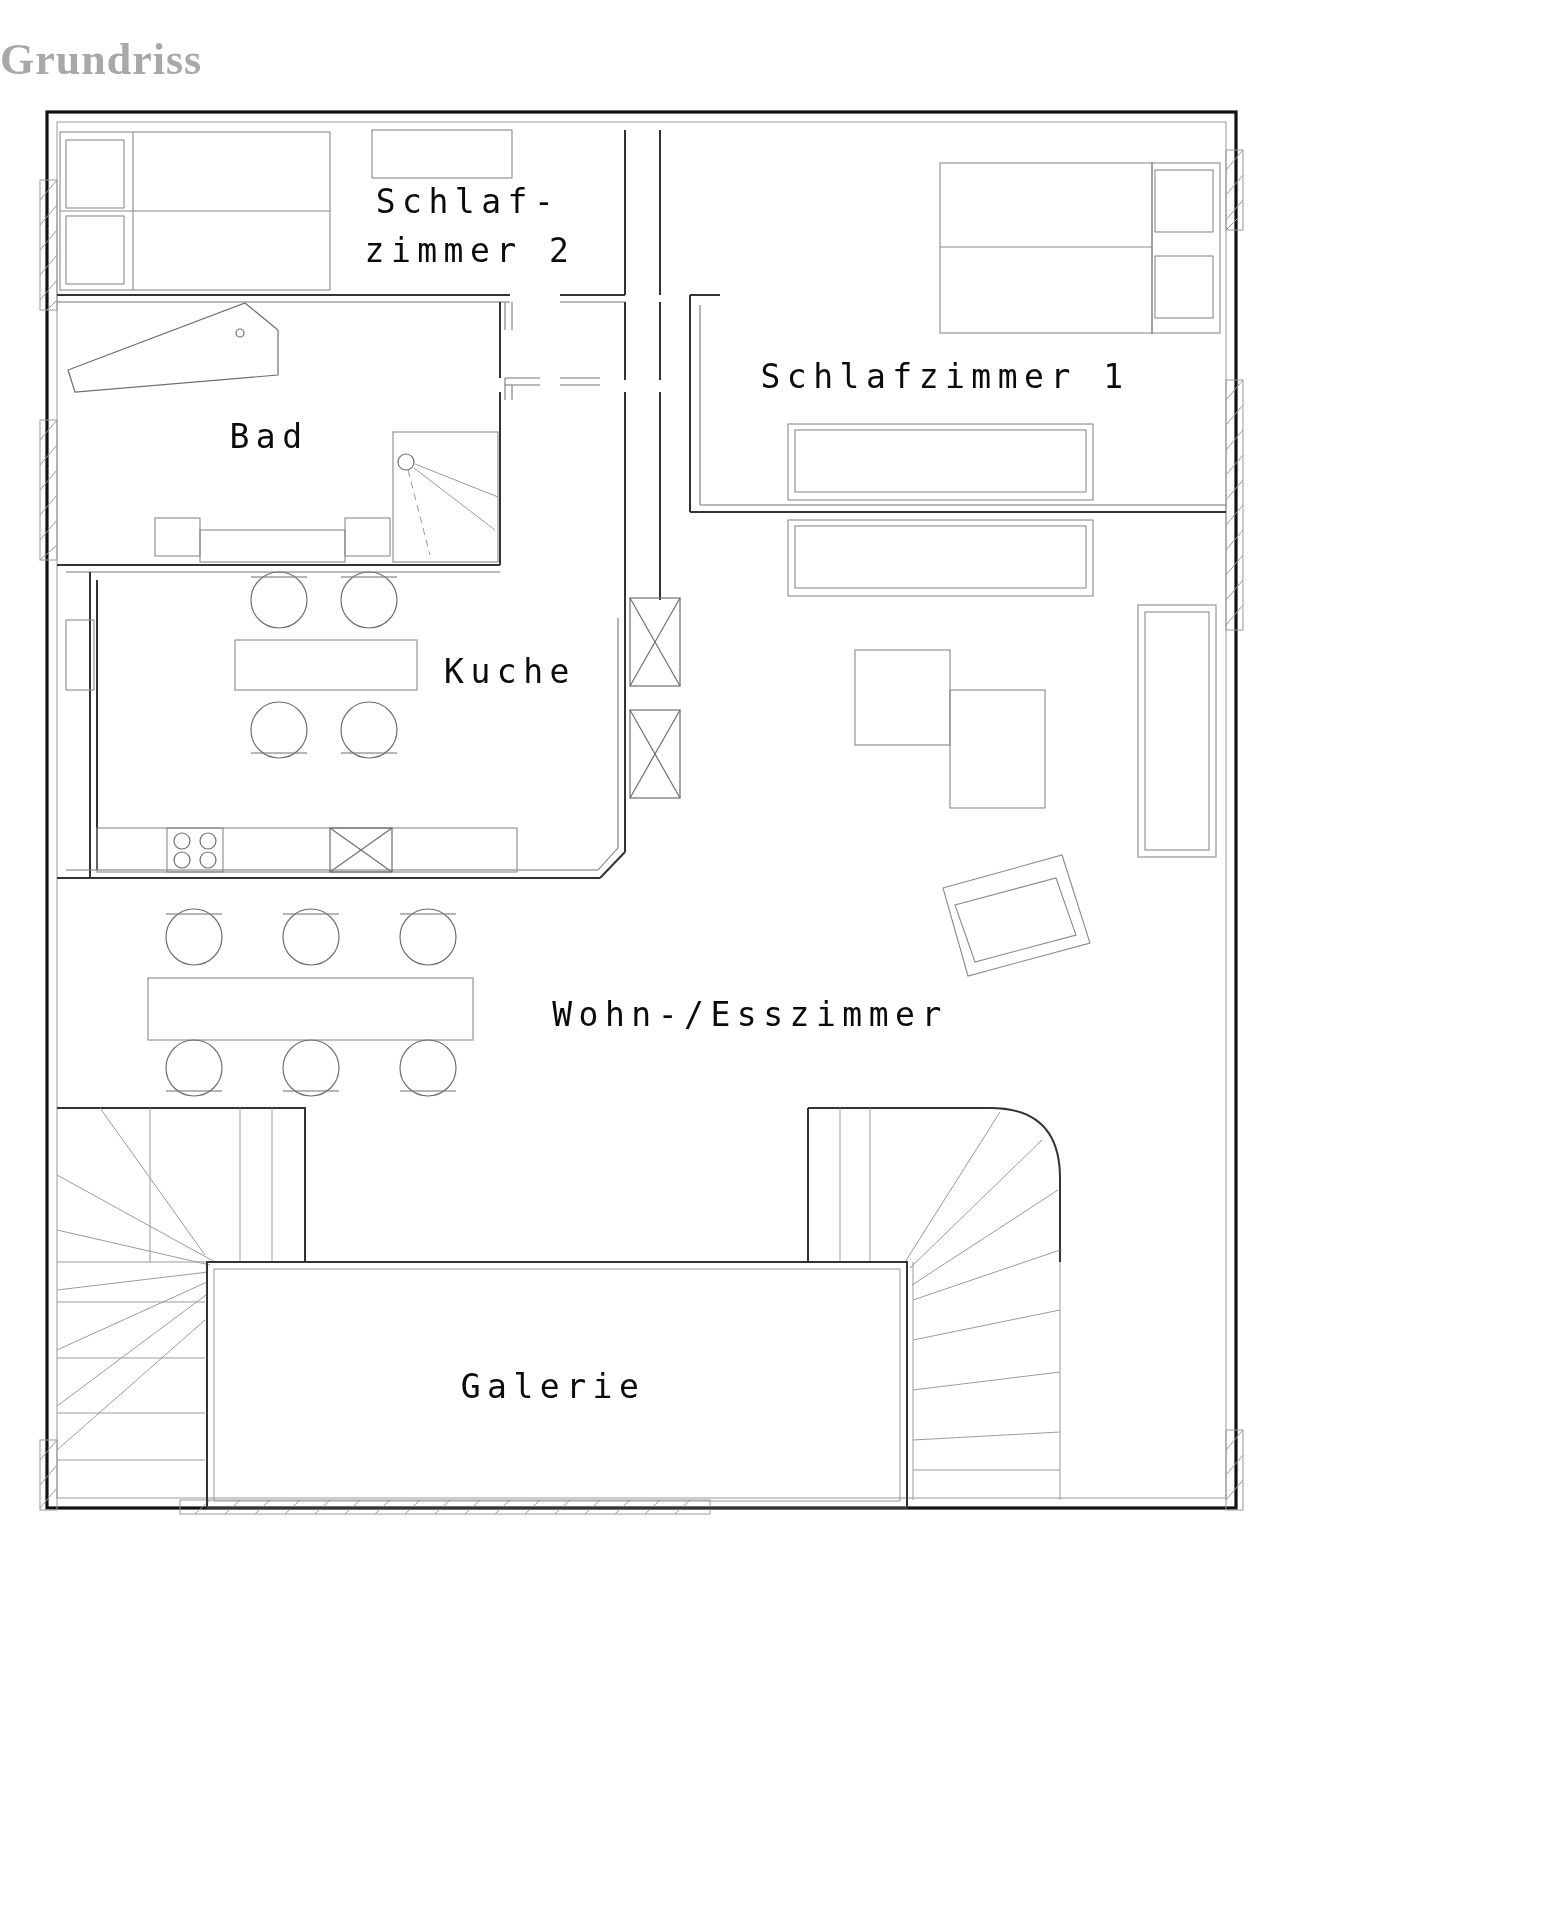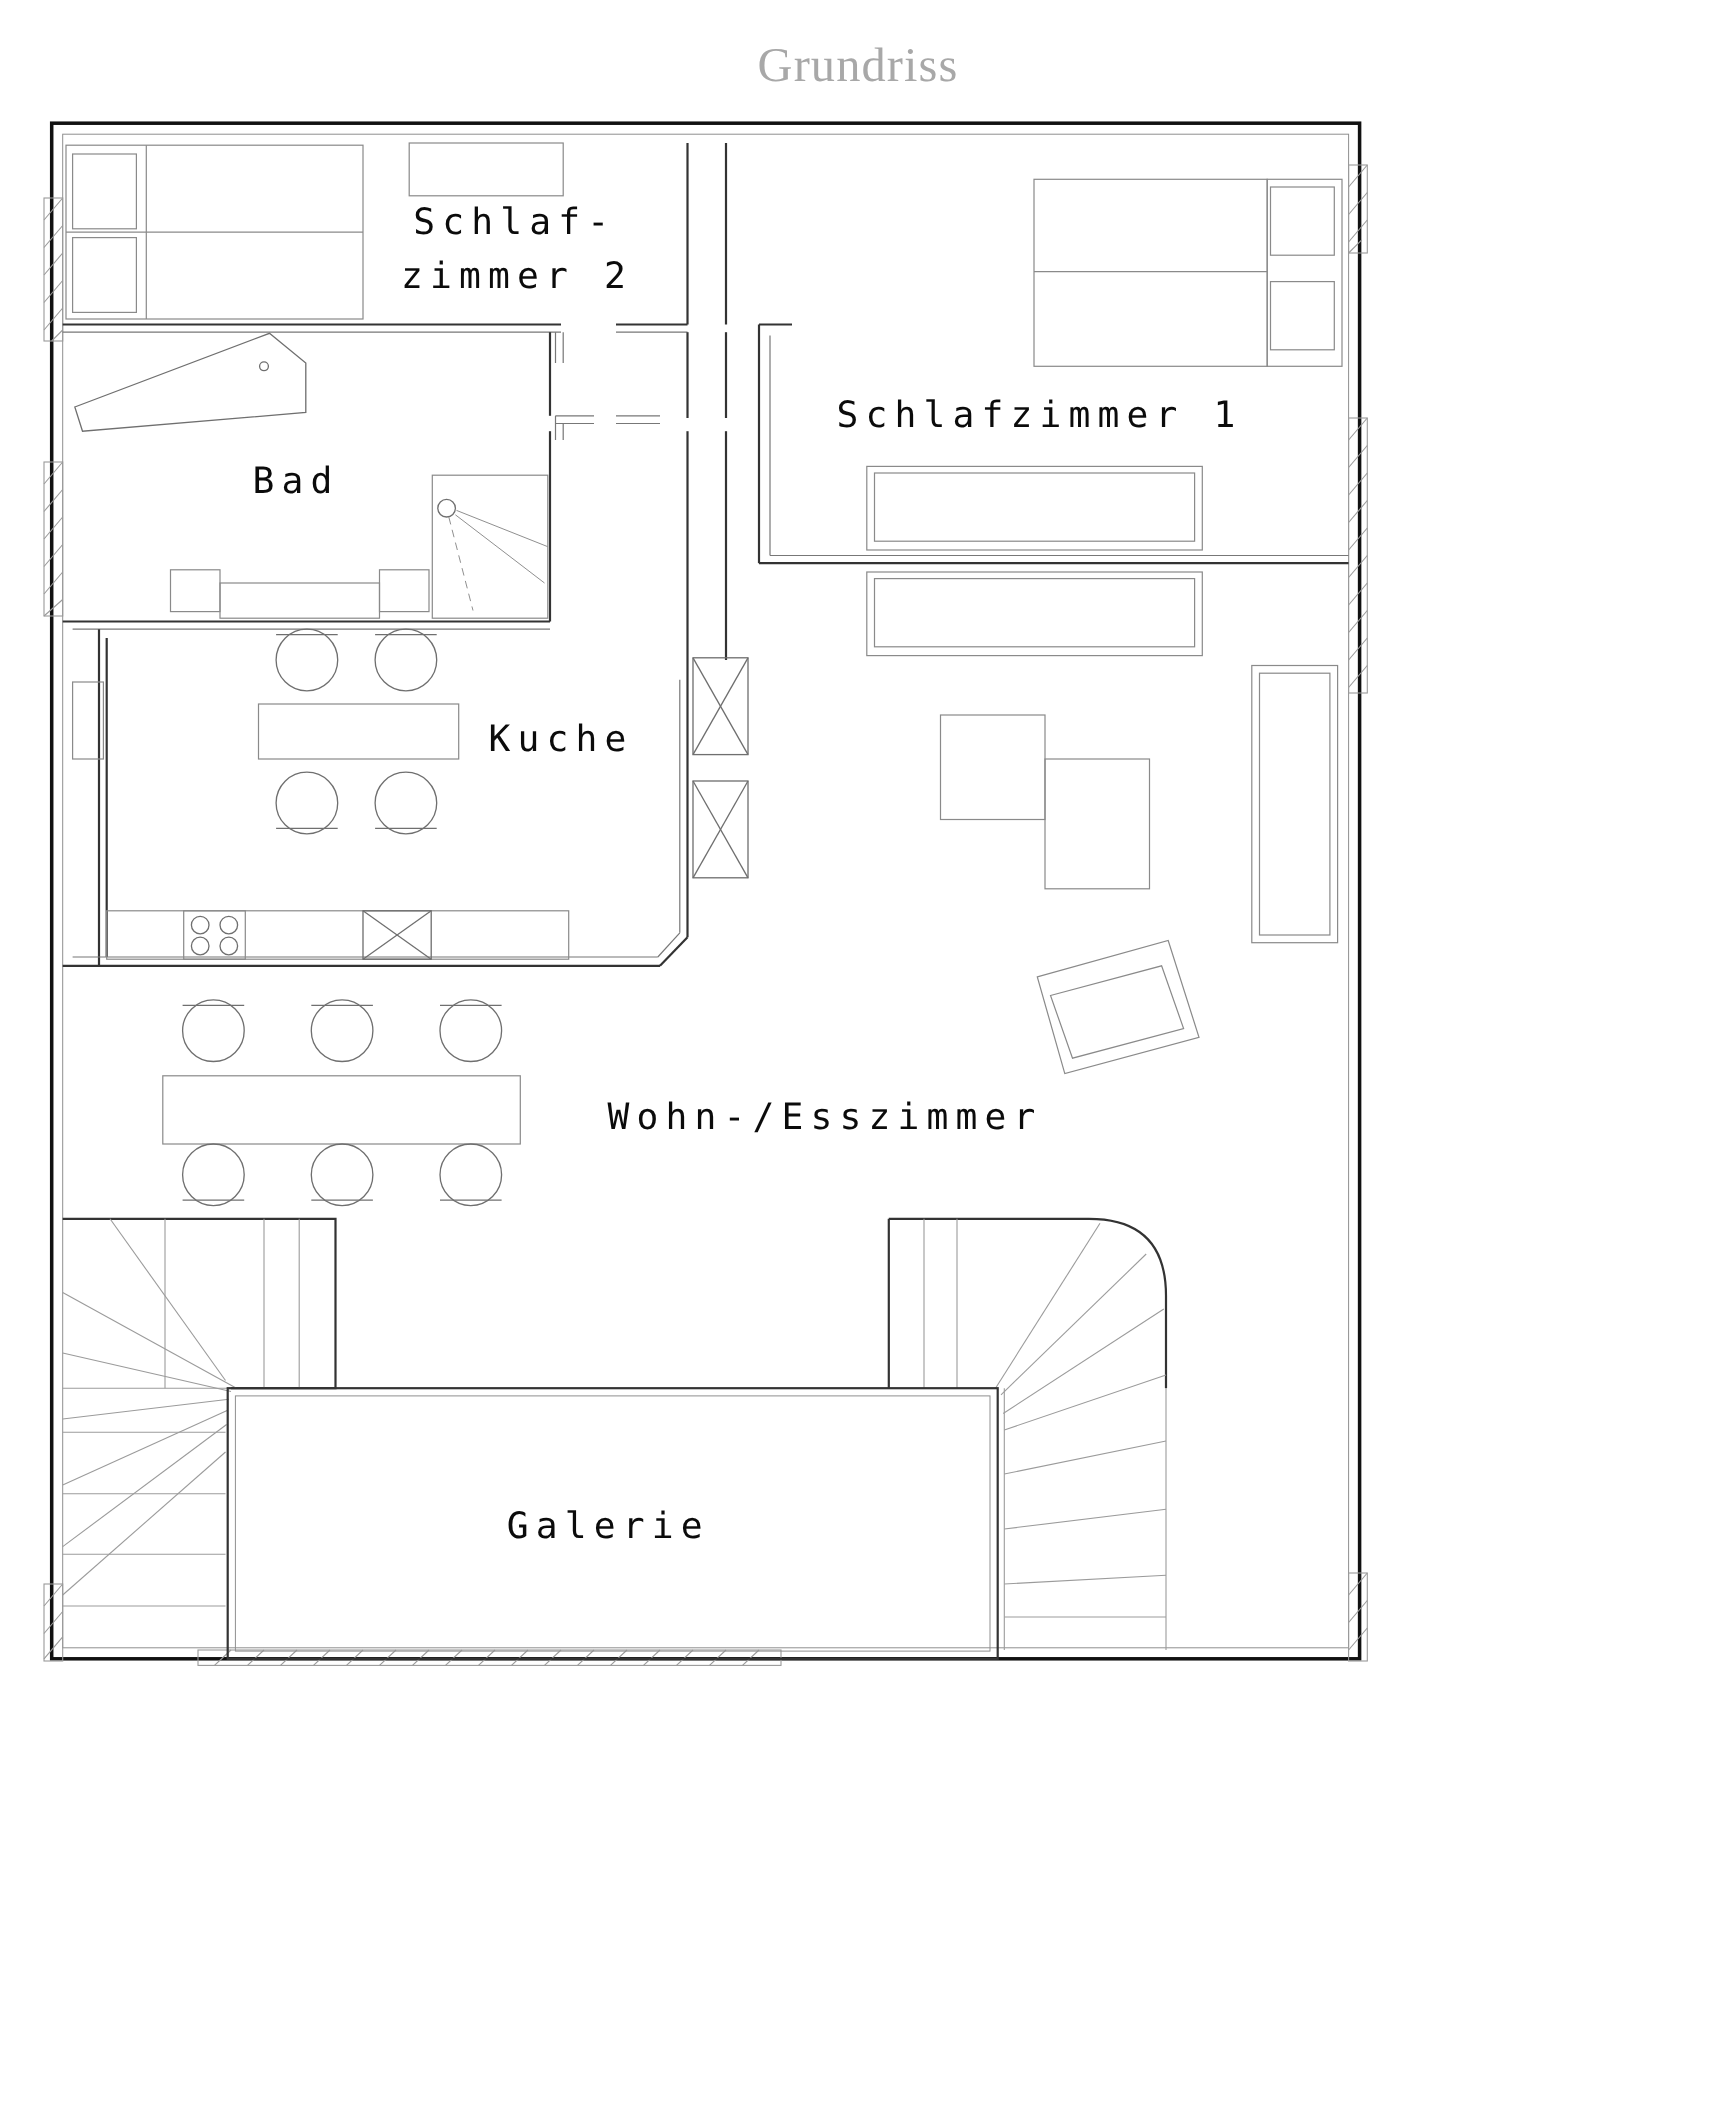--- a/index.html
+++ b/index.html
@@ -1,22 +1,22 @@
 <!DOCTYPE html>
 <html><head>
 <meta charset="utf-8">
 <style>
   html,body{margin:0;padding:0;background:#ffffff;}
   body{width:1560px;height:1920px;overflow:hidden;
        font-family:"DejaVu Sans Mono", monospace;}
   #plan-root{position:relative;width:1560px;height:1920px;background:#fff;}
   #plan-title{
-     position:absolute;left:0;top:34px;width:1560px;text-align:center;
+     position:absolute;left:0;top:34px;width:1560px;text-align:left;
      font-family:"Liberation Serif", serif;
-     font-size:44px;color:#a8a8a8;letter-spacing:1px;font-weight:400;
+     font-size:44px;color:#a8a8a8;letter-spacing:1px;font-weight:700;
   }
   svg{position:absolute;left:0;top:0;}
   .roomlabel{
      font-family:"DejaVu Sans Mono", monospace;
      font-size:33px; fill:#0b0b0b; letter-spacing:6.5px;
      font-weight:400;
   }
   .w-thick{stroke:#111;stroke-width:3.2;fill:none;}
   .w-med{stroke:#333;stroke-width:2.0;fill:none;}
   .w-thin{stroke:#777;stroke-width:1.1;fill:none;}

